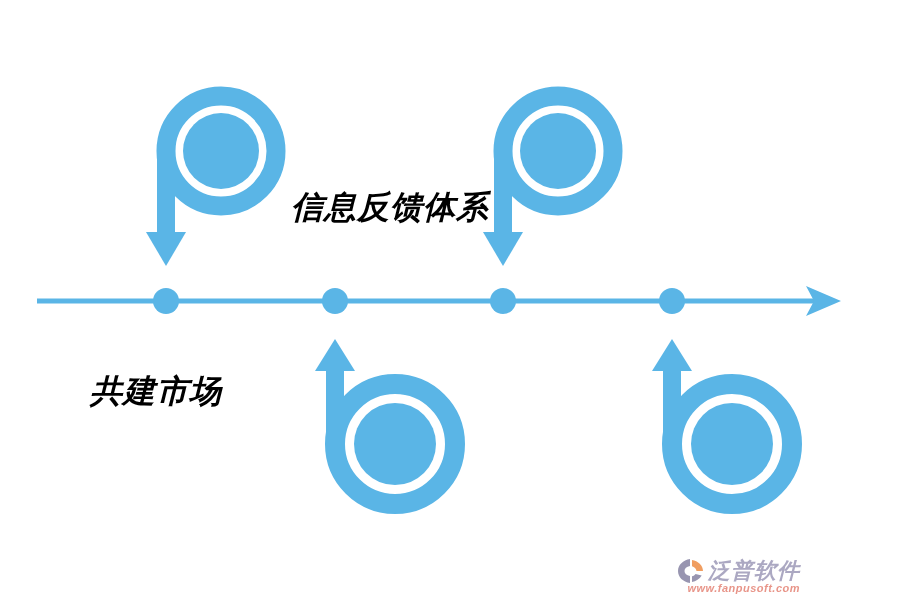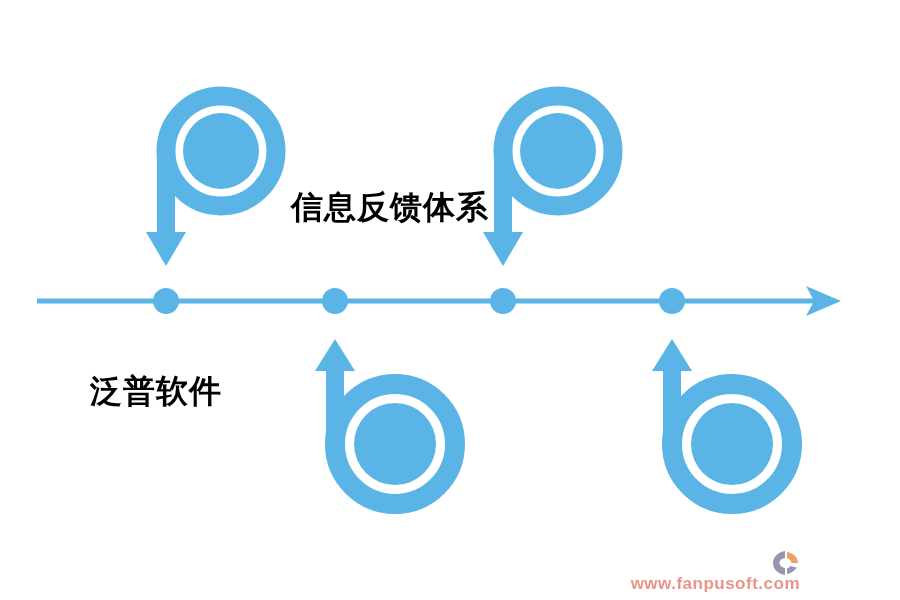--- a/index.html
+++ b/index.html
@@ -7,21 +7,21 @@
     --label:#000000;
     --wm-name:#a39fbc;
     --wm-url:#e68a7d;
     --logo-gray:#8d8aa8;
     --logo-orange:#ef9450;
     --bg:#ffffff;
   }
   *{margin:0;padding:0;box-sizing:border-box;}
   html,body{width:900px;height:600px;overflow:hidden;}
   body{background:var(--bg);font-family:"Liberation Sans","DejaVu Sans",sans-serif;}
-  .canvas{position:relative;width:812px;height:600px;background:var(--bg);}
+  .canvas{position:relative;width:812px;height:600px;background:var(--bg);font-style:italic;}
   .gfx{position:absolute;left:0;top:0;}
   .accent-fill{fill:var(--accent);}
   .accent-stroke{stroke:var(--accent);fill:none;}
   .label{
     position:absolute;
     font-size:32px;
     font-weight:700;
     letter-spacing:1px;
     color:var(--label);
     white-space:nowrap;
@@ -38,21 +38,21 @@
   }
   .wm-row{display:flex;align-items:center;gap:3px;}
   .wm-name{
     font-size:22px;
     font-weight:700;
     color:var(--wm-name);
     letter-spacing:1px;
     line-height:24px;
   }
   .wm-url{
-    font-size:17px;
+    font-size:11px;
     font-weight:700;
     color:var(--wm-url);
     letter-spacing:.5px;
     margin-top:-2px;
   }
 </style>
 </head>
 <body>
 
 <div class="canvas">
@@ -91,26 +91,27 @@
       <line class="accent-stroke" x1="37" y1="301" x2="818" y2="301" stroke-width="5"></line>
       <polygon class="accent-fill" points="806,286 841,301 806,316 814,301"></polygon>
       <circle class="accent-fill" cx="166" cy="301" r="13"></circle>
       <circle class="accent-fill" cx="335" cy="301" r="13"></circle>
       <circle class="accent-fill" cx="503" cy="301" r="13"></circle>
       <circle class="accent-fill" cx="672" cy="301" r="13"></circle>
     </g>
   </svg>
 
   <div class="label" style="left:291px;top:190px">信息反馈体系</div>
-  <div class="label" style="left:90px;top:374px">泛普软件</div>
+  <div class="label" style="left:90px;top:374px">共建市场</div>
 
   <div class="watermark">
     <div class="wm-row">
       <svg width="28" height="26" viewBox="0 0 28 26">
         <path d="M13,1 C6,2 1,7 1,13 C1,19 6,24 13,25 L13,18 C9.5,17.5 7.5,15.5 7.5,13 C7.5,10.5 9.5,8.5 13,8 Z" fill="var(--logo-gray)"></path>
         <path d="M15,2 C21,3 26,7.5 26,13 L19.5,13 C19,10.5 17.5,9 15,8.3 Z" fill="var(--logo-orange)"></path>
         <path d="M15,24 C19,23.4 22.5,21 24.7,17.5 L18.6,16 C17.7,17.3 16.5,18 15,18.3 Z" fill="var(--logo-gray)"></path>
       </svg>
+      <span class="wm-name">泛普软件</span>
     </div>
     <div class="wm-url">www.fanpusoft.com</div>
   </div>
 
 </div>
 
 </body></html>

